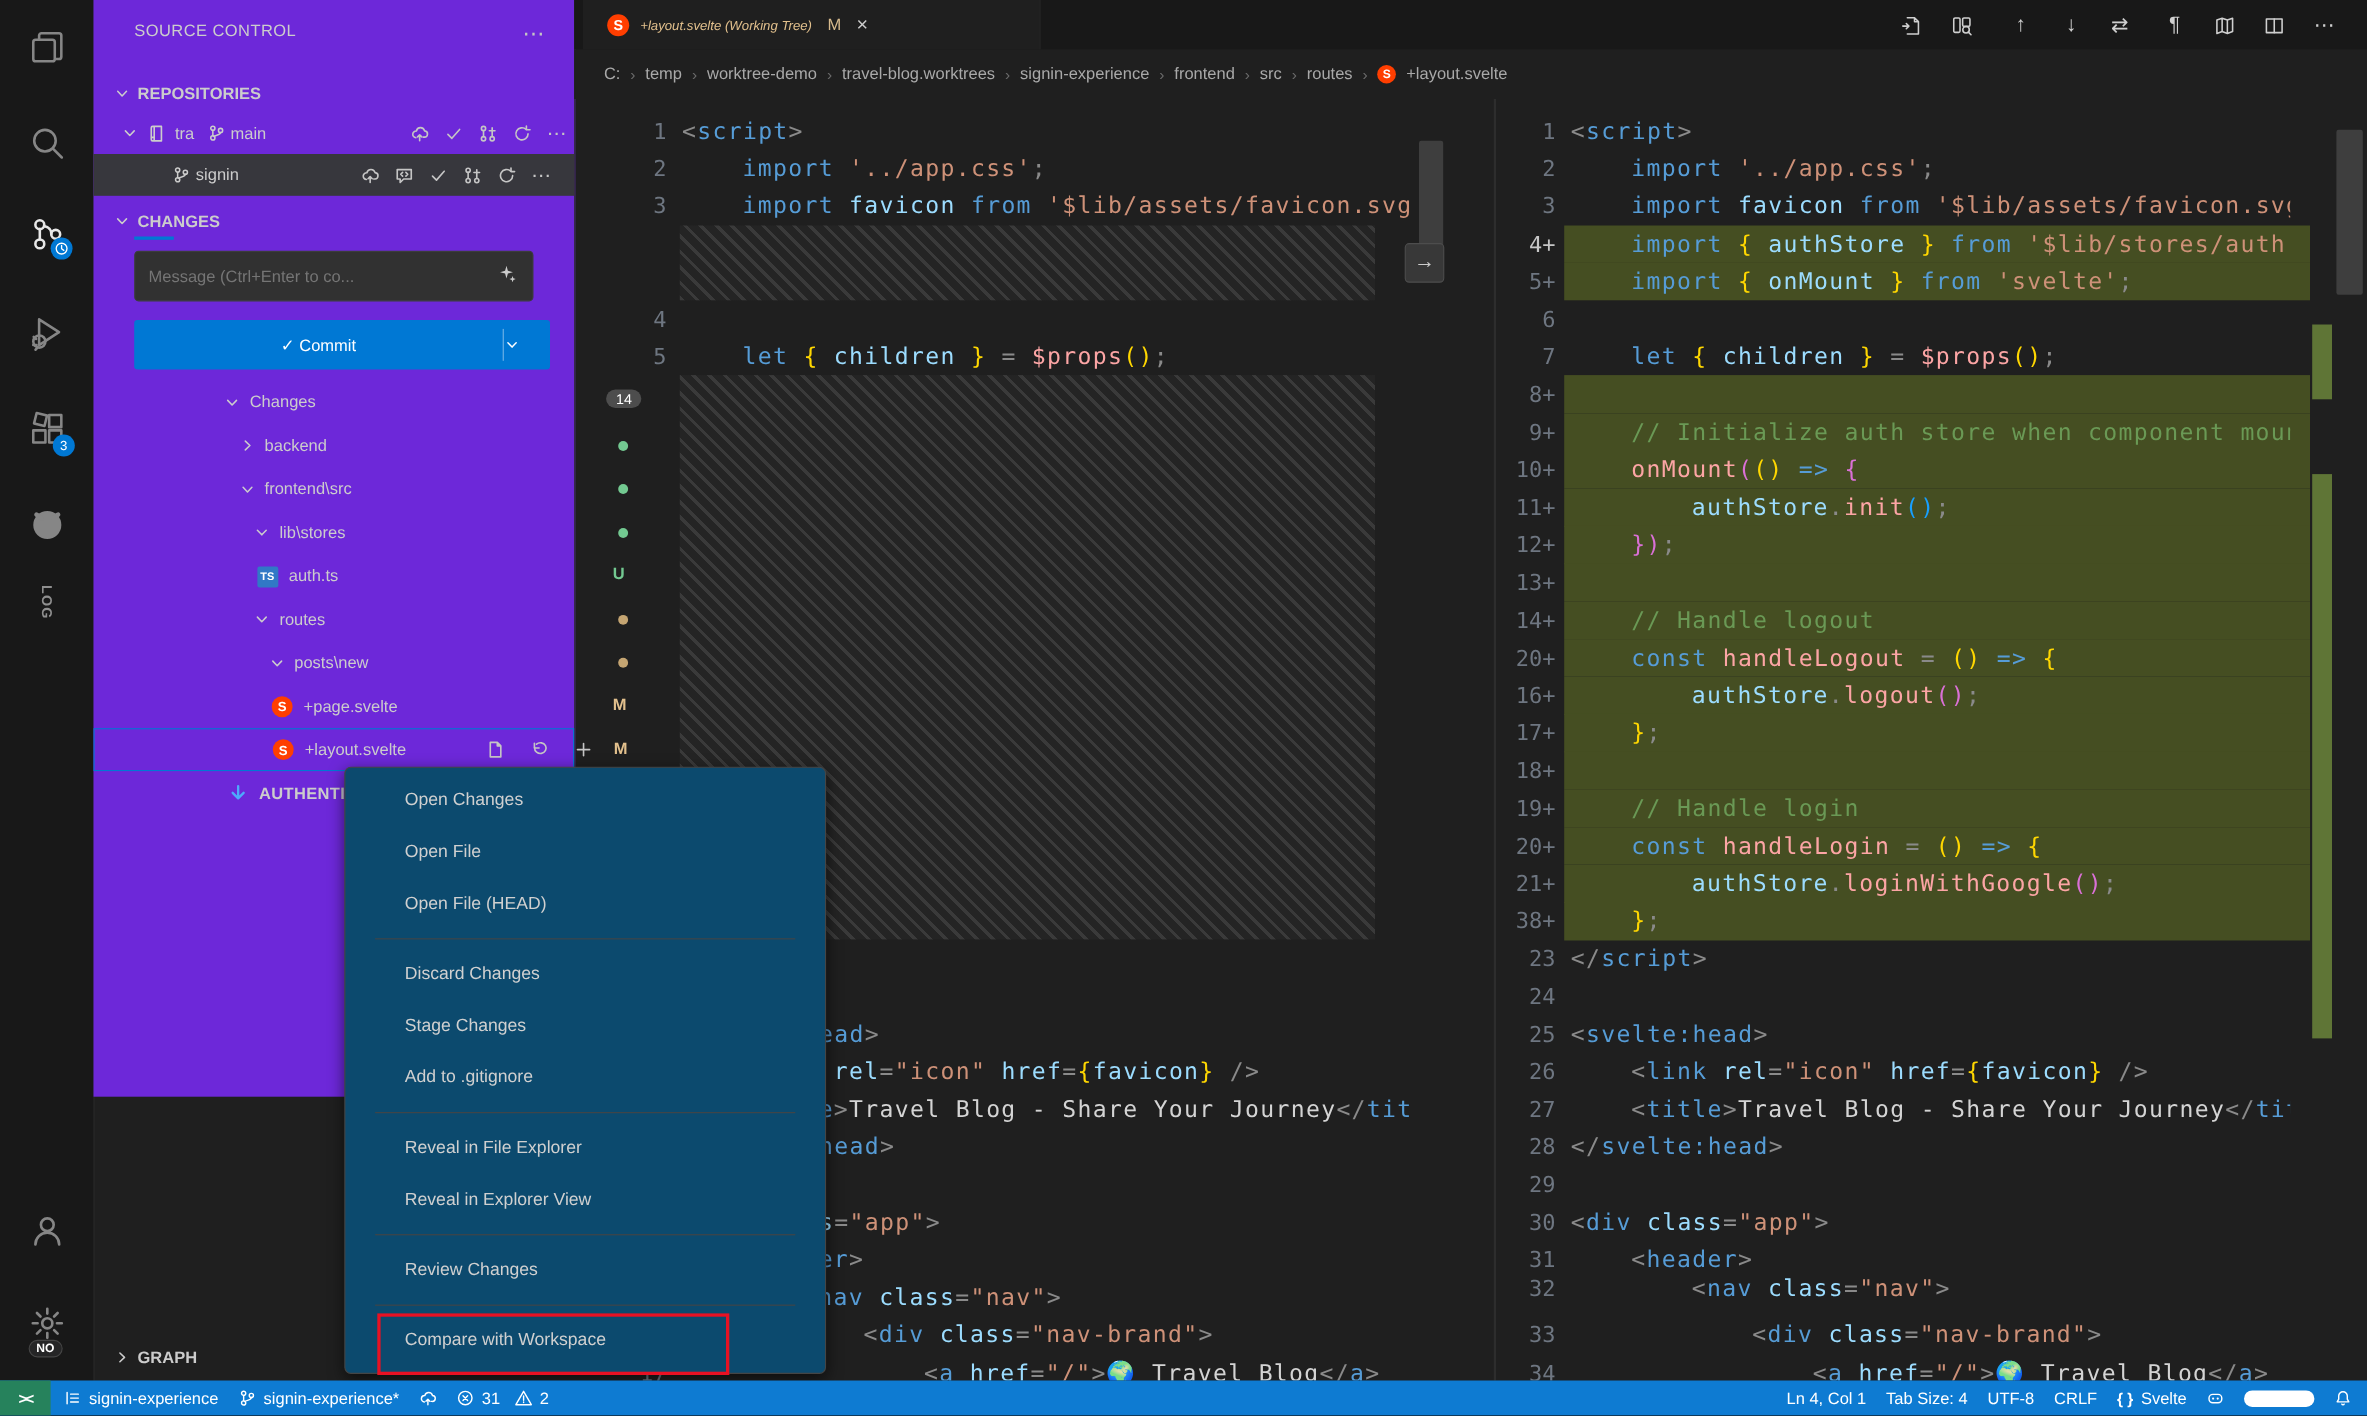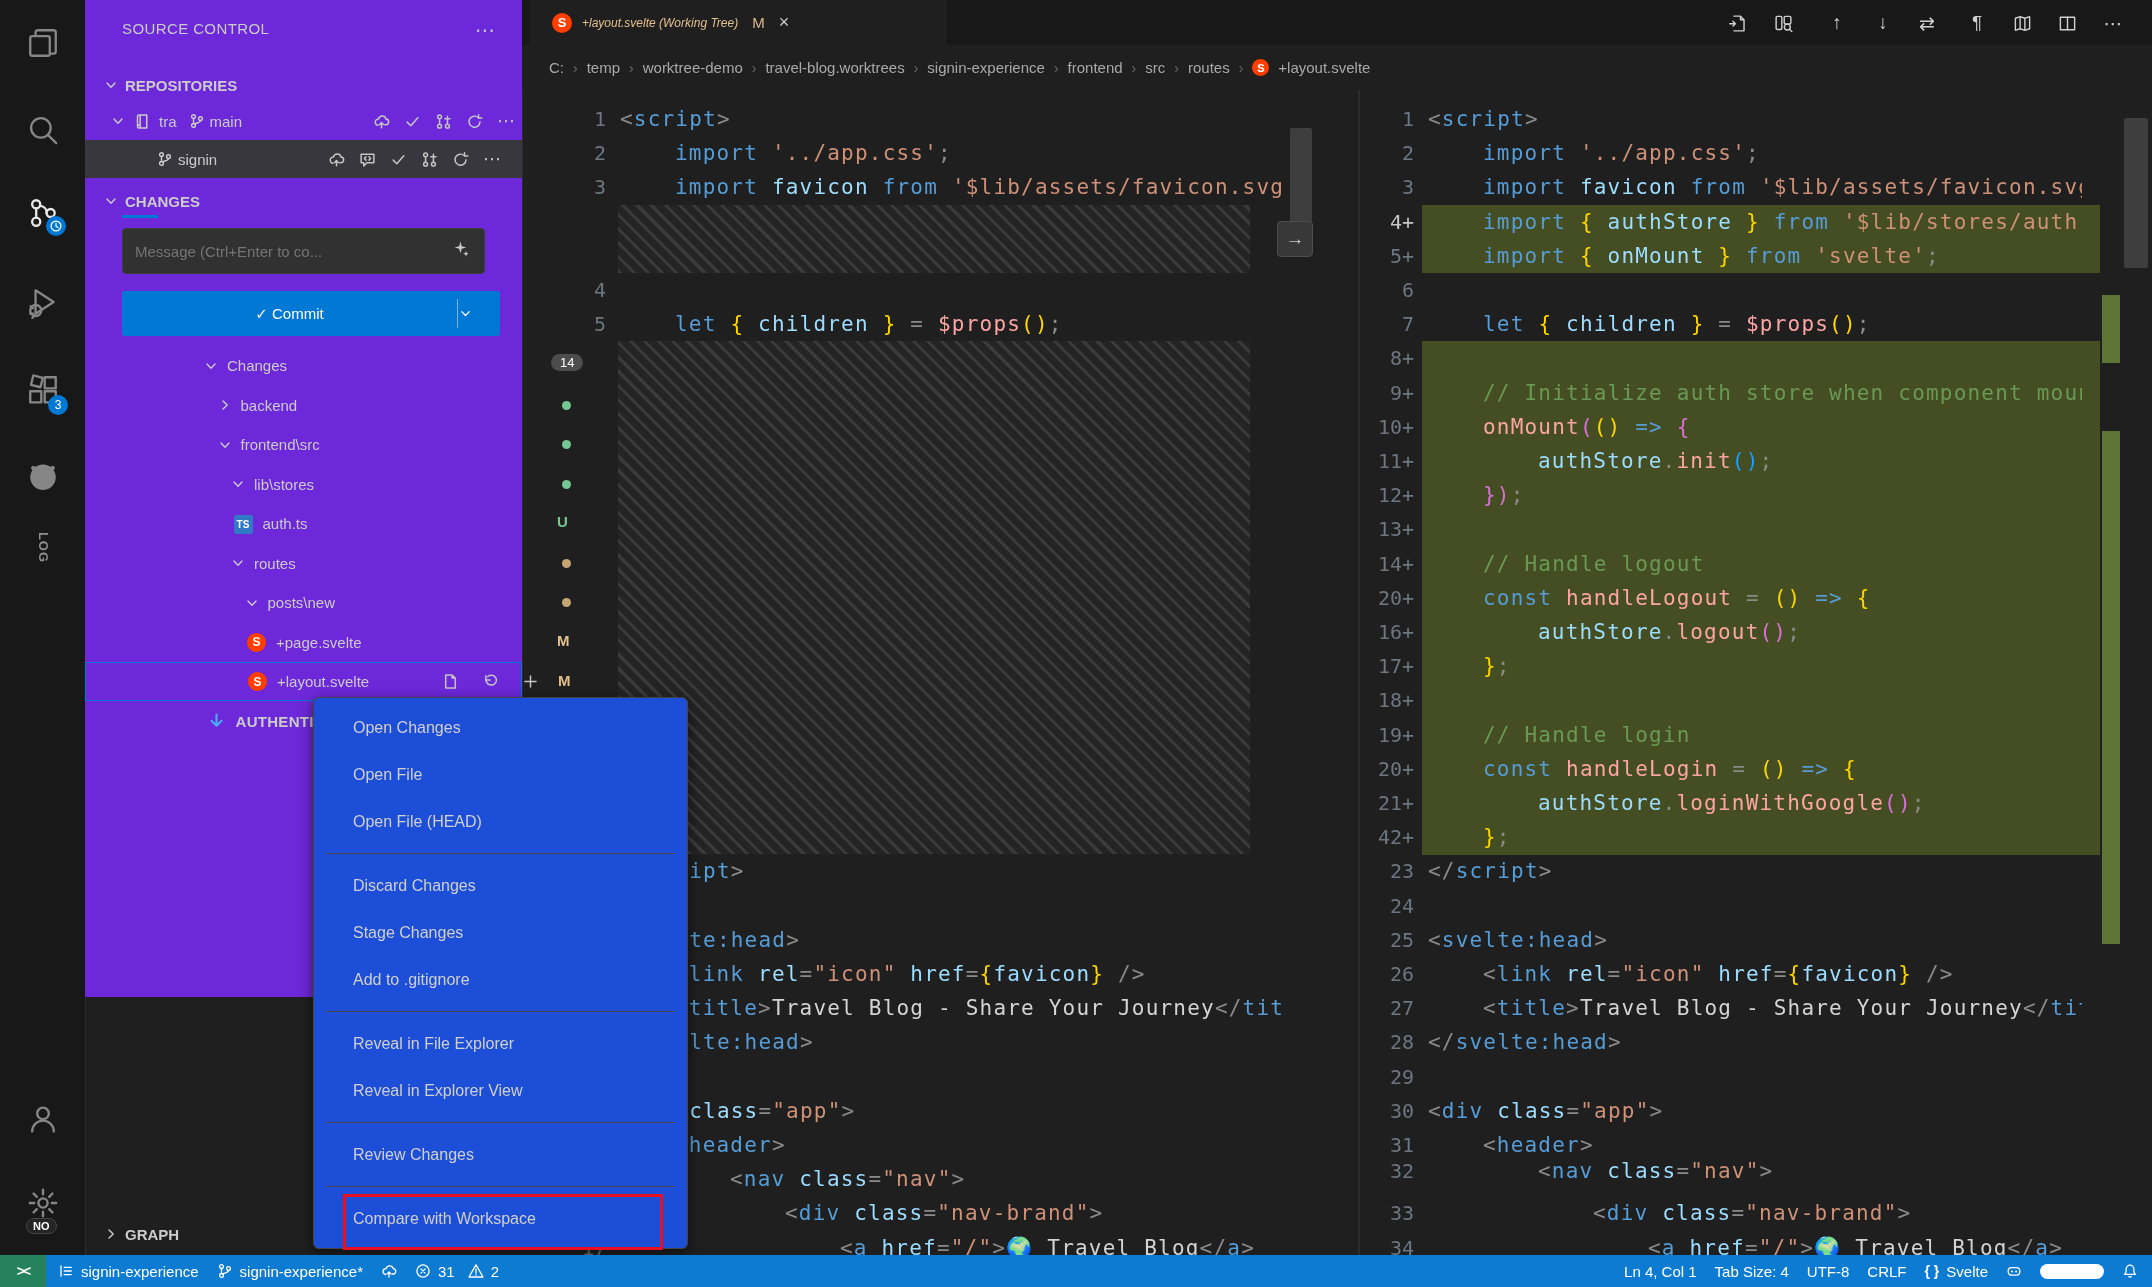--- a/index.html
+++ b/index.html
@@ -33,21 +33,21 @@
   .pane{top:90px;height:1165px;overflow:hidden;}
   .code-line{position:absolute;left:0;right:0;height:35px;font-family:"DejaVu Sans Mono","Liberation Mono",monospace;font-size:21px;line-height:34px;letter-spacing:1.2px;white-space:pre;}
   .ln{position:absolute;top:0;text-align:right;color:#6e7681;font-size:20px;letter-spacing:0;}
   .ct{position:absolute;top:0;overflow:hidden;}
   .tk-kw{color:#569cd6}.tk-st{color:#ce9178}.tk-vr{color:#9cdcfe}.tk-fn{color:#fca5a5}
   .tk-cm{color:#6a9955}.tk-tg{color:#569cd6}.tk-at{color:#9cdcfe}.tk-pn{color:#8a8a8a}
   .tk-b1{color:#ffd700}.tk-b2{color:#da70d6}.tk-b3{color:#179fff}.tk-tx{color:#d4d4d4}
   .hatch{position:absolute;background:repeating-linear-gradient(45deg,#3a3a3a 0 3px,#242424 3px 10px);}
   .added-bg{position:absolute;background:#454e22;}
   
-  .ctx-menu{left:313px;top:697px;width:375px;background:#1d4ed8;border:1px solid #454545;border-radius:6px;box-shadow:0 4px 14px rgba(0,0,0,.55);padding:6px 1px;box-sizing:border-box;z-index:40;}
+  .ctx-menu{left:313px;top:697px;width:438px;background:#0c4a6e;border:1px solid #454545;border-radius:6px;box-shadow:0 4px 14px rgba(0,0,0,.55);padding:6px 16px;box-sizing:border-box;z-index:40;}
   .ctx-item{height:47px;display:flex;align-items:center;padding-left:38px;font-size:16px;color:#d0d0d0;cursor:pointer;}
   .ctx-sep{height:1px;background:#454545;margin:8px 11px;}
   .red-annot{left:343px;top:1194px;width:314px;height:50px;border:3px solid #e81123;z-index:50;pointer-events:none;}
   
   .statusbar{left:0;top:1255px;width:2152px;height:32px;background:#0e7bd2;color:#fff;font-size:15px;z-index:60;}
   .sb-item{display:flex;align-items:center;gap:7px;cursor:pointer;white-space:nowrap;}
   .remote{position:absolute;left:0;top:0;width:46px;height:32px;background:#26825c;display:flex;align-items:center;justify-content:center;font-weight:700;font-size:14px;letter-spacing:-2px;cursor:pointer;}
   .sb-group{position:absolute;top:0;height:32px;display:flex;align-items:center;gap:18px;}
 </style>
 </head>
@@ -483,21 +483,21 @@
       <div class="code-line" style="top: 388.2px;"><div class="ln" style="left: 0px; width: 54px;">12+</div><div class="ct" style="left: 68px; right: 70px; padding-left: 55px;"><span class="tk-b2">})</span><span class="tk-pn">;</span></div></div>
       <div class="code-line" style="top: 422.4px;"><div class="ln" style="left: 0px; width: 54px;">13+</div><div class="ct" style="left: 68px; right: 70px; padding-left: 0px;"></div></div>
       <div class="code-line" style="top: 456.6px;"><div class="ln" style="left: 0px; width: 54px;">14+</div><div class="ct" style="left: 68px; right: 70px; padding-left: 55px;"><span class="tk-cm">// Handle logout</span></div></div>
       <div class="code-line" style="top: 490.8px;"><div class="ln" style="left: 0px; width: 54px;">20+</div><div class="ct" style="left: 68px; right: 70px; padding-left: 55px;"><span class="tk-kw">const </span><span class="tk-fn">handleLogout</span><span class="tk-pn"> = </span><span class="tk-b1">()</span><span class="tk-kw"> =&gt; </span><span class="tk-b1">{</span></div></div>
       <div class="code-line" style="top: 525px;"><div class="ln" style="left: 0px; width: 54px;">16+</div><div class="ct" style="left: 68px; right: 70px; padding-left: 110px;"><span class="tk-vr">authStore</span><span class="tk-pn">.</span><span class="tk-fn">logout</span><span class="tk-b2">()</span><span class="tk-pn">;</span></div></div>
       <div class="code-line" style="top: 559.2px;"><div class="ln" style="left: 0px; width: 54px;">17+</div><div class="ct" style="left: 68px; right: 70px; padding-left: 55px;"><span class="tk-b1">}</span><span class="tk-pn">;</span></div></div>
       <div class="code-line" style="top: 593.4px;"><div class="ln" style="left: 0px; width: 54px;">18+</div><div class="ct" style="left: 68px; right: 70px; padding-left: 0px;"></div></div>
       <div class="code-line" style="top: 627.6px;"><div class="ln" style="left: 0px; width: 54px;">19+</div><div class="ct" style="left: 68px; right: 70px; padding-left: 55px;"><span class="tk-cm">// Handle login</span></div></div>
       <div class="code-line" style="top: 661.8px;"><div class="ln" style="left: 0px; width: 54px;">20+</div><div class="ct" style="left: 68px; right: 70px; padding-left: 55px;"><span class="tk-kw">const </span><span class="tk-fn">handleLogin</span><span class="tk-pn"> = </span><span class="tk-b1">()</span><span class="tk-kw"> =&gt; </span><span class="tk-b1">{</span></div></div>
       <div class="code-line" style="top: 696px;"><div class="ln" style="left: 0px; width: 54px;">21+</div><div class="ct" style="left: 68px; right: 70px; padding-left: 110px;"><span class="tk-vr">authStore</span><span class="tk-pn">.</span><span class="tk-fn">loginWithGoogle</span><span class="tk-b2">()</span><span class="tk-pn">;</span></div></div>
-      <div class="code-line" style="top: 730.2px;"><div class="ln" style="left: 0px; width: 54px;">42+</div><div class="ct" style="left: 68px; right: 70px; padding-left: 55px;"><span class="tk-b1">}</span><span class="tk-pn">;</span></div></div>
+      <div class="code-line" style="top: 730.2px;"><div class="ln" style="left: 0px; width: 54px;">38+</div><div class="ct" style="left: 68px; right: 70px; padding-left: 55px;"><span class="tk-b1">}</span><span class="tk-pn">;</span></div></div>
       <div class="code-line" style="top: 764.4px;"><div class="ln" style="left: 0px; width: 54px;">23</div><div class="ct" style="left: 68px; right: 70px; padding-left: 0px;"><span class="tk-pn">&lt;/</span><span class="tk-tg">script</span><span class="tk-pn">&gt;</span></div></div>
       <div class="code-line" style="top: 798.6px;"><div class="ln" style="left: 0px; width: 54px;">24</div><div class="ct" style="left: 68px; right: 70px; padding-left: 0px;"></div></div>
       <div class="code-line" style="top: 832.8px;"><div class="ln" style="left: 0px; width: 54px;">25</div><div class="ct" style="left: 68px; right: 70px; padding-left: 0px;"><span class="tk-pn">&lt;</span><span class="tk-tg">svelte:head</span><span class="tk-pn">&gt;</span></div></div>
       <div class="code-line" style="top: 867px;"><div class="ln" style="left: 0px; width: 54px;">26</div><div class="ct" style="left: 68px; right: 70px; padding-left: 55px;"><span class="tk-pn">&lt;</span><span class="tk-tg">link</span><span class="tk-at"> rel</span><span class="tk-pn">=</span><span class="tk-st">"icon"</span><span class="tk-at"> href</span><span class="tk-pn">=</span><span class="tk-b1">{</span><span class="tk-vr">favicon</span><span class="tk-b1">}</span><span class="tk-pn"> /&gt;</span></div></div>
       <div class="code-line" style="top: 901.2px;"><div class="ln" style="left: 0px; width: 54px;">27</div><div class="ct" style="left: 68px; right: 70px; padding-left: 55px;"><span class="tk-pn">&lt;</span><span class="tk-tg">title</span><span class="tk-pn">&gt;</span><span class="tk-tx">Travel Blog - Share Your Journey</span><span class="tk-pn">&lt;/</span><span class="tk-tg">title</span></div></div>
       <div class="code-line" style="top: 935.4px;"><div class="ln" style="left: 0px; width: 54px;">28</div><div class="ct" style="left: 68px; right: 70px; padding-left: 0px;"><span class="tk-pn">&lt;/</span><span class="tk-tg">svelte:head</span><span class="tk-pn">&gt;</span></div></div>
       <div class="code-line" style="top: 969.6px;"><div class="ln" style="left: 0px; width: 54px;">29</div><div class="ct" style="left: 68px; right: 70px; padding-left: 0px;"></div></div>
       <div class="code-line" style="top: 1003.8px;"><div class="ln" style="left: 0px; width: 54px;">30</div><div class="ct" style="left: 68px; right: 70px; padding-left: 0px;"><span class="tk-pn">&lt;</span><span class="tk-tg">div</span><span class="tk-at"> class</span><span class="tk-pn">=</span><span class="tk-st">"app"</span><span class="tk-pn">&gt;</span></div></div>
       <div class="code-line" style="top: 1038px;"><div class="ln" style="left: 0px; width: 54px;">31</div><div class="ct" style="left: 68px; right: 70px; padding-left: 55px;"><span class="tk-pn">&lt;</span><span class="tk-tg">header</span><span class="tk-pn">&gt;</span></div></div>
       <div class="code-line" style="top: 1064px;"><div class="ln" style="left: 0px; width: 54px;">32</div><div class="ct" style="left: 68px; right: 70px; padding-left: 110px;"><span class="tk-pn">&lt;</span><span class="tk-tg">nav</span><span class="tk-at"> class</span><span class="tk-pn">=</span><span class="tk-st">"nav"</span><span class="tk-pn">&gt;</span></div></div>

